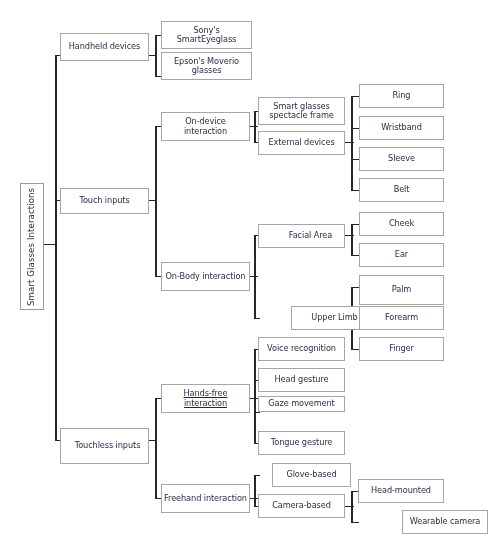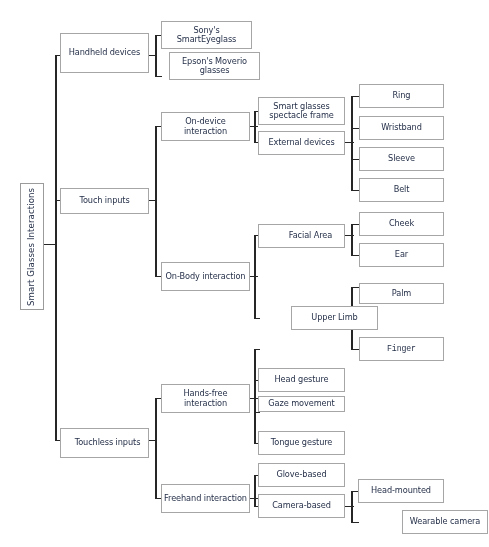--- a/index.html
+++ b/index.html
@@ -115,45 +115,47 @@
   <div class="edge h" style="left:351px; top:318px; width:8px;"></div>
   <div class="edge h" style="left:351px; top:349px; width:8px;"></div>
 
   <div class="edge h" style="left:345px; top:506px; width:9px;"></div>
   <div class="edge thick-v" style="left:351px; top:491px; height:32px;"></div>
   <div class="edge h" style="left:351px; top:491px; width:8px;"></div>
   <div class="edge h" style="left:351px; top:522px; width:8px;"></div>
 
   <div class="node root" style="left:20px; top:183px; width:24px; height:127px;">Smart Glasses Interactions</div>
 
-  <div class="node" style="left:60px; top:33px; width:89px; height:40px;">Handheld devices</div>
+  <div class="node" style="left:60px; top:33px; width:89px; height:28px;">Handheld devices</div>
   <div class="node" style="left:60px; top:188px; width:89px; height:26px;">Touch inputs</div>
-  <div class="node" style="left:60px; top:428px; width:89px; height:30px;padding-left:8px;">Touchless inputs</div>
+  <div class="node" style="left:60px; top:428px; width:89px; height:36px;padding-left:8px;">Touchless inputs</div>
 
   <div class="node" style="left:161px; top:21px; width:91px; height:28px;">Sony's SmartEyeglass</div>
-  <div class="node" style="left:161px; top:52px; width:91px; height:28px;margin-left:8px;">Epson's Moverio glasses</div>
+  <div class="node" style="left:161px; top:52px; width:91px; height:28px;">Epson's Moverio glasses</div>
   <div class="node" style="left:161px; top:112px; width:89px; height:29px;">On-device interaction</div>
   <div class="node" style="left:161px; top:262px; width:89px; height:29px;">On-Body interaction</div>
-  <div class="node" style="left:161px; top:384px; width:89px; height:29px;">Hands-free interaction</div>
+  <div class="node" style="left:161px; top:384px; width:89px; height:29px;text-decoration:underline;">Hands-free interaction</div>
   <div class="node" style="left:161px; top:484px; width:89px; height:29px;">Freehand interaction</div>
 
   <div class="node" style="left:258px; top:97px; width:87px; height:28px;">Smart glasses spectacle frame</div>
   <div class="node" style="left:258px; top:131px; width:87px; height:24px;">External devices</div>
   <div class="node" style="left:258px; top:224px; width:87px; height:24px;padding-left:20px;">Facial Area</div>
   <div class="node" style="left:258px; top:306px; width:87px; height:24px;margin-left:33px;">Upper Limb</div>
+  <div class="node" style="left:258px; top:337px; width:87px; height:24px;">Voice recognition</div>
   <div class="node" style="left:258px; top:368px; width:87px; height:24px;">Head gesture</div>
   <div class="node" style="left:258px; top:396px; width:87px; height:16px;">Gaze movement</div>
   <div class="node" style="left:258px; top:431px; width:87px; height:24px;">Tongue gesture</div>
-  <div class="node" style="left:258px; top:463px; width:87px; height:24px;">Glove-based</div>
+  <div class="node" style="left:272px; top:463px; width:79px; height:24px;">Glove-based</div>
   <div class="node" style="left:258px; top:494px; width:87px; height:24px;">Camera-based</div>
 
   <div class="node" style="left:359px; top:84px; width:85px; height:24px;">Ring</div>
   <div class="node" style="left:359px; top:116px; width:85px; height:24px;">Wristband</div>
   <div class="node" style="left:359px; top:147px; width:85px; height:24px;">Sleeve</div>
   <div class="node" style="left:359px; top:178px; width:85px; height:24px;">Belt</div>
   <div class="node" style="left:359px; top:212px; width:85px; height:24px;">Cheek</div>
   <div class="node" style="left:359px; top:243px; width:85px; height:24px;">Ear</div>
-  <div class="node" style="left:359px; top:275px; width:85px; height:21px;margin-top:8px;">Palm</div>
-  <div class="node" style="left:359px; top:337px; width:85px; height:24px;font-family:Liberation Mono, monospace;">Finger</div>
+  <div class="node" style="left:359px; top:275px; width:85px; height:30px;">Palm</div>
+  <div class="node" style="left:359px; top:306px; width:85px; height:24px;">Forearm</div>
+  <div class="node" style="left:359px; top:337px; width:85px; height:24px;">Finger</div>
   <div class="node" style="left:358px; top:479px; width:86px; height:24px;">Head-mounted</div>
   <div class="node" style="left:358px; top:510px; width:86px; height:24px;margin-left:44px;">Wearable camera</div>
 
 </div>
 
 </body></html>

